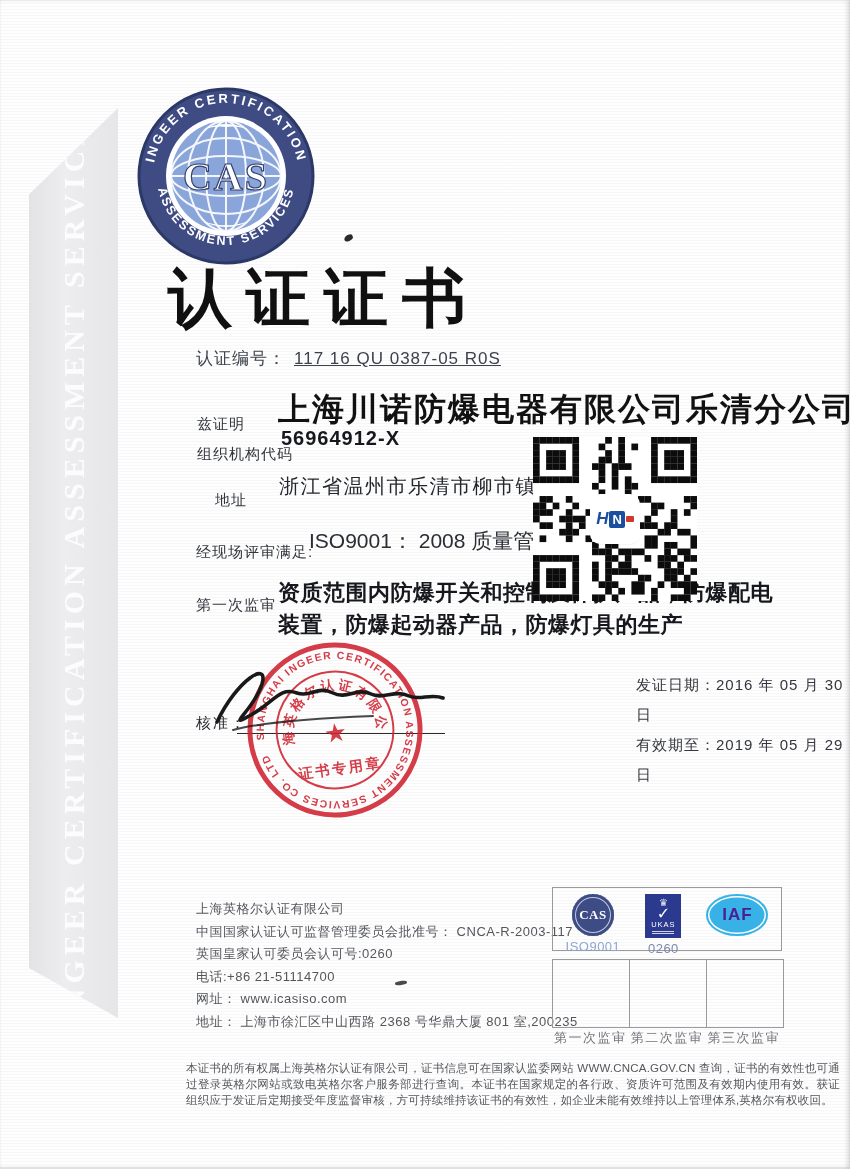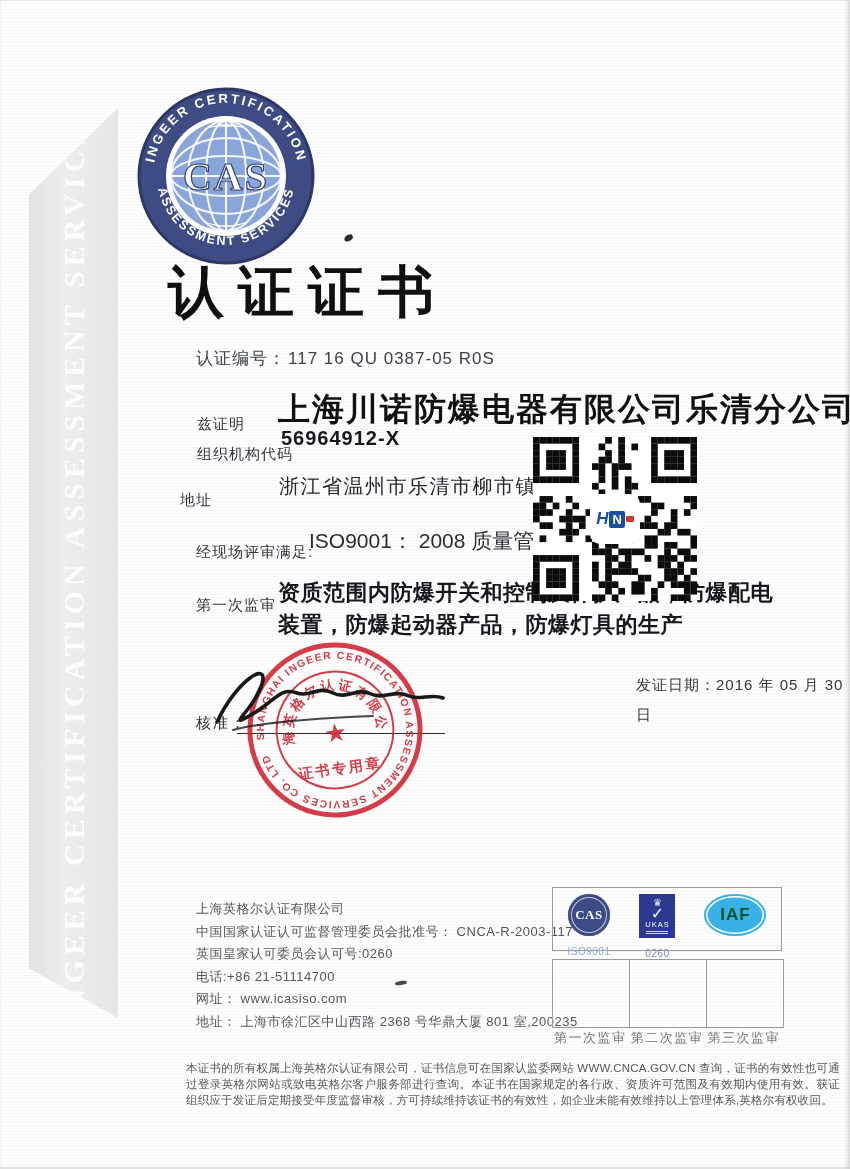--- a/index.html
+++ b/index.html
@@ -10,25 +10,25 @@
     box-shadow:inset -3px 0 4px rgba(0,0,0,.12), inset 0 -2px 3px rgba(0,0,0,.08);}
   .abs{position:absolute;}
   
   .ribbon{left:29px;top:108px;width:89px;height:910px;background:linear-gradient(90deg,#e3e3e6,#ededf0 40%,#e6e6e9);
     clip-path:polygon(0 9.5%,100% 0,100% 100%,0 94.5%);
     display:flex;align-items:center;justify-content:center;}
   .ribbon span{writing-mode:vertical-rl;transform:rotate(180deg);white-space:nowrap;
     font-size:30px;letter-spacing:5px;color:#fff;opacity:.85;font-weight:bold;
     font-family:"Liberation Serif","DejaVu Serif",serif;}
   
-  .title{left:168px;top:255px;font-size:56px;font-weight:bold;letter-spacing:14px;color:#101010;
+  .title{left:168px;top:255px;font-size:64px;font-weight:bold;letter-spacing:14px;color:#101010;
     font-family:"DejaVu Sans","Liberation Sans",sans-serif;}
   .lbl{font-size:15px;color:#33363d;letter-spacing:1px;margin-top:12px;}
   .certno{left:196px;top:347px;font-size:17px;color:#3c414c;letter-spacing:1px;}
-  .certno b{font-weight:normal;margin-left:2px;}
+  .certno b{font-weight:normal;margin-left:8px;text-decoration:underline;}
   .company{left:278px;top:388px;font-size:32px;font-weight:bold;letter-spacing:2px;color:#111;white-space:nowrap;}
   .orgcode{left:281px;top:427px;font-size:20px;font-weight:bold;color:#16181d;letter-spacing:1px;}
   .addr{left:279px;top:473px;font-size:20px;color:#23262c;letter-spacing:1.5px;white-space:nowrap;text-align:right;}
   .std{left:309px;top:527px;font-size:21px;color:#2a2d33;white-space:nowrap;}
   .scope{left:278px;top:577px;width:515px;font-size:22px;font-weight:bold;color:#16181d;line-height:32px;letter-spacing:.5px;}
   .dates{left:588px;top:670px;font-size:15px;color:#33363d;line-height:30px;letter-spacing:1px;margin-left:48px;}
   .approve{left:196px;top:714px;font-size:15px;color:#23262c;letter-spacing:2px;}
   .sigline{left:237px;top:733px;width:208px;border-top:1.2px solid #2a2a2a;height:0;}
   
   .qr{left:533px;top:437px;width:164px;height:164px;background:#fff;}
@@ -40,32 +40,32 @@
   .qrlogo .r{width:8px;height:6px;background:#d03a2c;border-radius:1px;}
   
   .stamp{left:246px;top:641px;width:178px;height:178px;opacity:.88;transform:rotate(-8deg);}
   .sig{left:203px;top:652px;width:252px;height:92px;}
   
   .issuer{left:196px;top:898px;font-size:13px;color:#54565c;line-height:22.5px;letter-spacing:.5px;}
   
   .marksbox{left:552px;top:887px;width:230px;height:64px;border:1px solid #9a9a9a;
     display:flex;align-items:flex-start;justify-content:space-around;padding-top:6px;box-sizing:border-box;}
   .mk{display:flex;flex-direction:column;align-items:center;}
-  .mk .cap{font-size:10px;color:#8fa6d2;margin-top:10px;letter-spacing:.5px;text-align:center;}
+  .mk .cap{font-size:13px;color:#8fa6d2;margin-top:3px;letter-spacing:.5px;text-align:center;}
   .cas-mini{width:42px;height:42px;border-radius:50%;background:#3d4c85;display:flex;align-items:center;justify-content:center;
     box-shadow:inset 0 0 0 3px #3d4c85, inset 0 0 0 4px rgba(255,255,255,.7), inset 0 0 0 12px #3d4c85;}
   .cas-mini b{color:#fff;font-size:13px;font-family:"Liberation Serif",serif;letter-spacing:.5px;}
   .ukas{width:36px;height:44px;background:#2b3a8f;display:flex;flex-direction:column;align-items:center;justify-content:center;color:#fff;}
   .ukas .crown{font-size:10px;line-height:9px;color:#e8e8f4;}
   .ukas .check{font-size:16px;line-height:14px;font-weight:bold;}
   .ukas .t{font-size:7.5px;letter-spacing:1px;line-height:8px;}
   .ukas .bar{width:22px;height:1px;background:#cfd4ee;margin-top:1.5px;}
   .iaf{width:62px;height:42px;border-radius:50%;background:#38b2e6;display:flex;align-items:center;justify-content:center;
     box-shadow:inset 0 0 0 2px #38b2e6, inset 0 0 0 3.5px #fff;}
-  .iaf b{color:#14532d;font-size:17px;letter-spacing:1px;}
+  .iaf b{color:#4c1d95;font-size:17px;letter-spacing:1px;}
   
   .surv{left:552px;top:959px;width:230px;height:67px;border:1px solid #9a9a9a;display:flex;}
   .surv div{flex:1;border-right:1px solid #9a9a9a;}
   .surv div:last-child{border-right:none;}
   .survlab{left:552px;top:1029px;width:230px;display:flex;font-size:13px;color:#73757c;letter-spacing:1.5px;}
   .survlab span{flex:1;text-align:center;}
   
   .footer{left:186px;top:1061px;width:654px;font-size:11.5px;color:#55575c;line-height:15.8px;text-align:justify;letter-spacing:.2px;}
   
   .art1{left:344px;top:235px;width:9px;height:6px;background:#2b2b2b;border-radius:60% 40% 50% 50%;transform:rotate(-25deg);}
@@ -113,21 +113,21 @@
   <div class="abs certno">
     <span>认证编号：</span><b>117 16 QU 0387-05 R0S</b>
   </div>
 
   <div class="abs lbl" style="left:197px;top:403px">兹证明</div>
   <div class="abs company">上海川诺防爆电器有限公司乐清分公司</div>
 
   <div class="abs lbl" style="left:197px;top:433px">组织机构代码</div>
   <div class="abs orgcode">56964912-X</div>
 
-  <div class="abs lbl" style="left:180px;top:479px">地址</div>
+  <div class="abs lbl" style="left:215px;top:479px">地址</div>
   <div class="abs addr">浙江省温州市乐清市柳市镇</div>
 
   <div class="abs lbl" style="left:196px;top:531px">经现场评审满足:</div>
   <div class="abs std">ISO9001： 2008 质量管理</div>
 
   <div class="abs lbl" style="left:196px;top:584px">第一次监审</div>
   <div class="abs scope">
     <div>资质范围内防爆开关和控制及保护产品，防爆配电</div>
     <div>装置，防爆起动器产品，防爆灯具的生产</div>
   </div>
@@ -388,20 +388,21 @@
       </svg>
     <div class="qrlogo">
       <span class="h">H</span>
       <span class="n">N</span>
       <span class="r"></span>
     </div>
   </div>
 
   <div class="abs dates">
     <div><span>发证日期：</span><span>2016 年 05 月 30 日</span></div>
+    <div><span>有效期至：</span><span>2019 年 05 月 29 日</span></div>
   </div>
 
   <div class="abs approve">核准：</div>
   <div class="abs sigline"></div>
 
   <svg class="abs stamp" viewBox="0 0 180 180">
     <defs>
       <path id="sealRing" d="M 18,90 A 72,72 0 1 1 162,90 A 72,72 0 1 1 18,90"></path>
       <path id="sealCn" d="M 47,92 A 43,43 0 1 1 133,92"></path>
     </defs>

